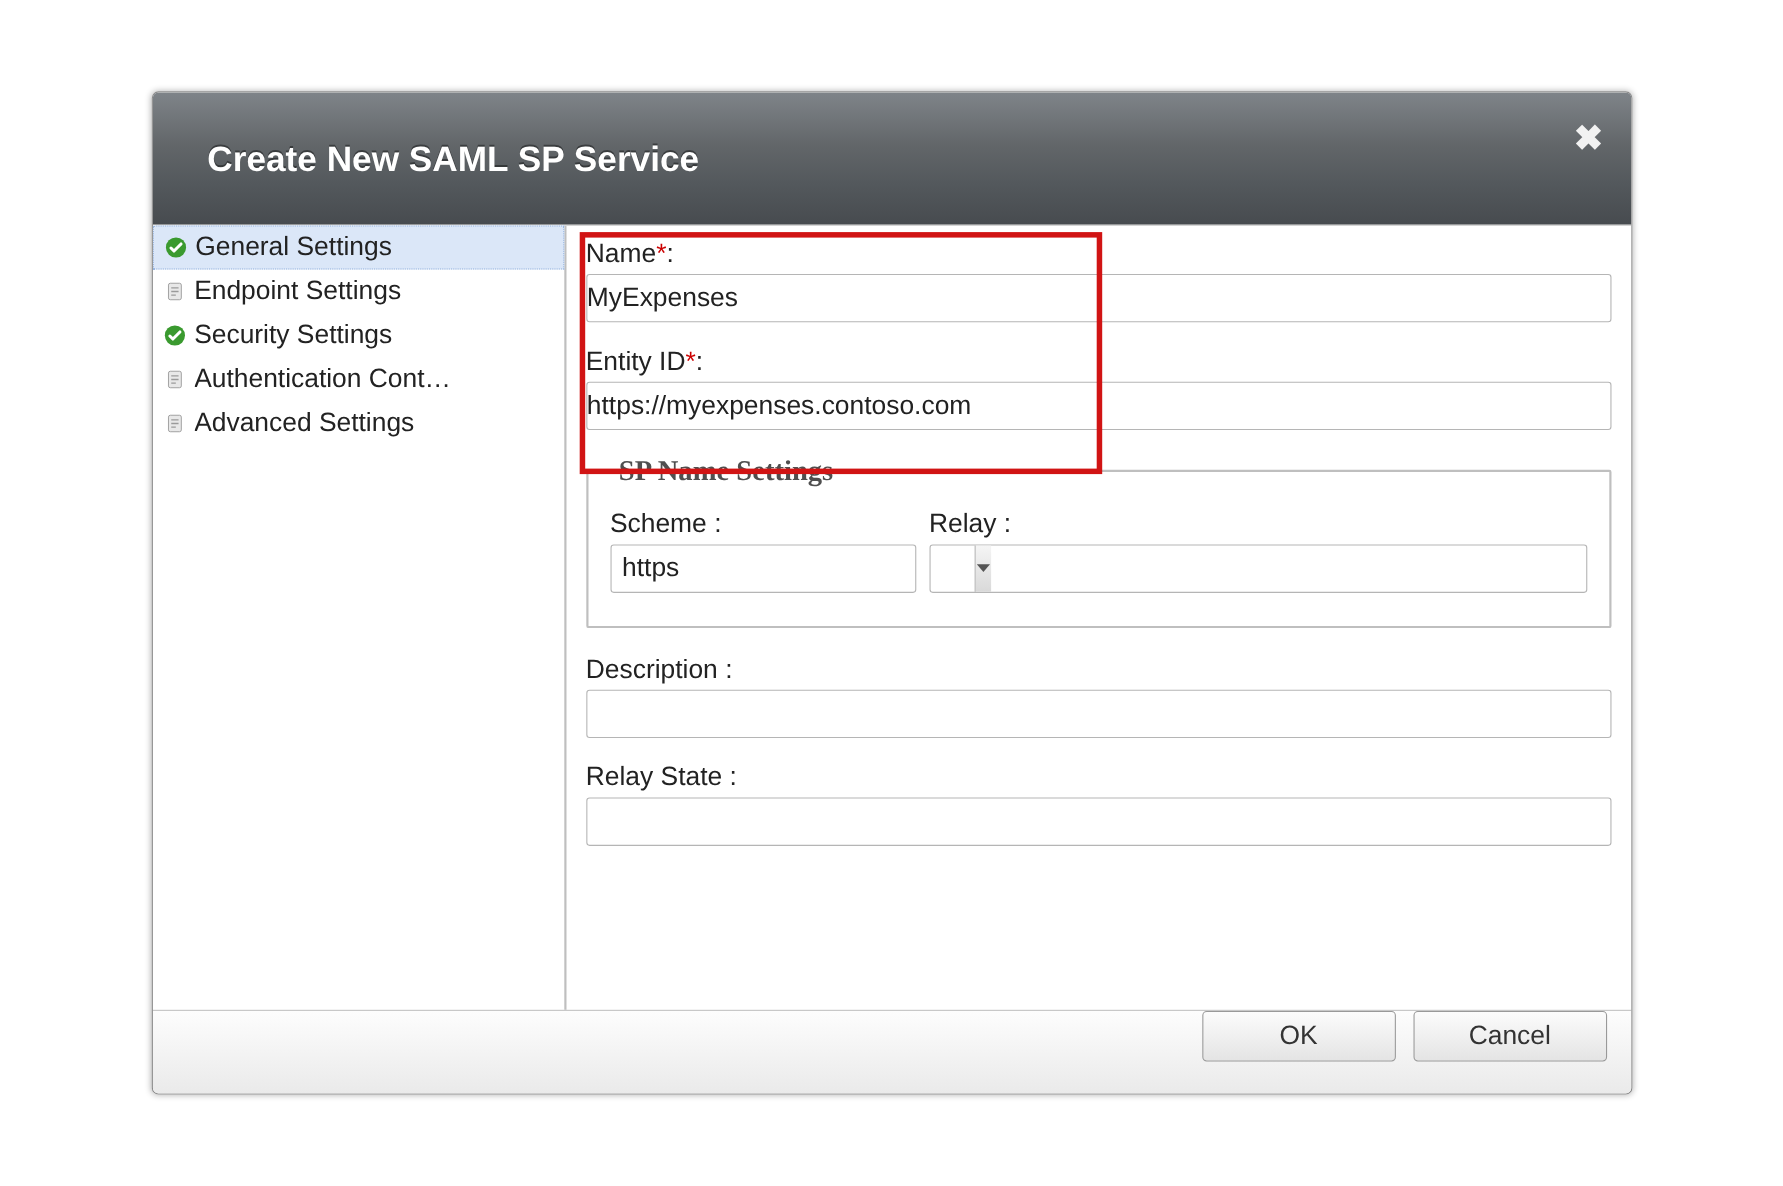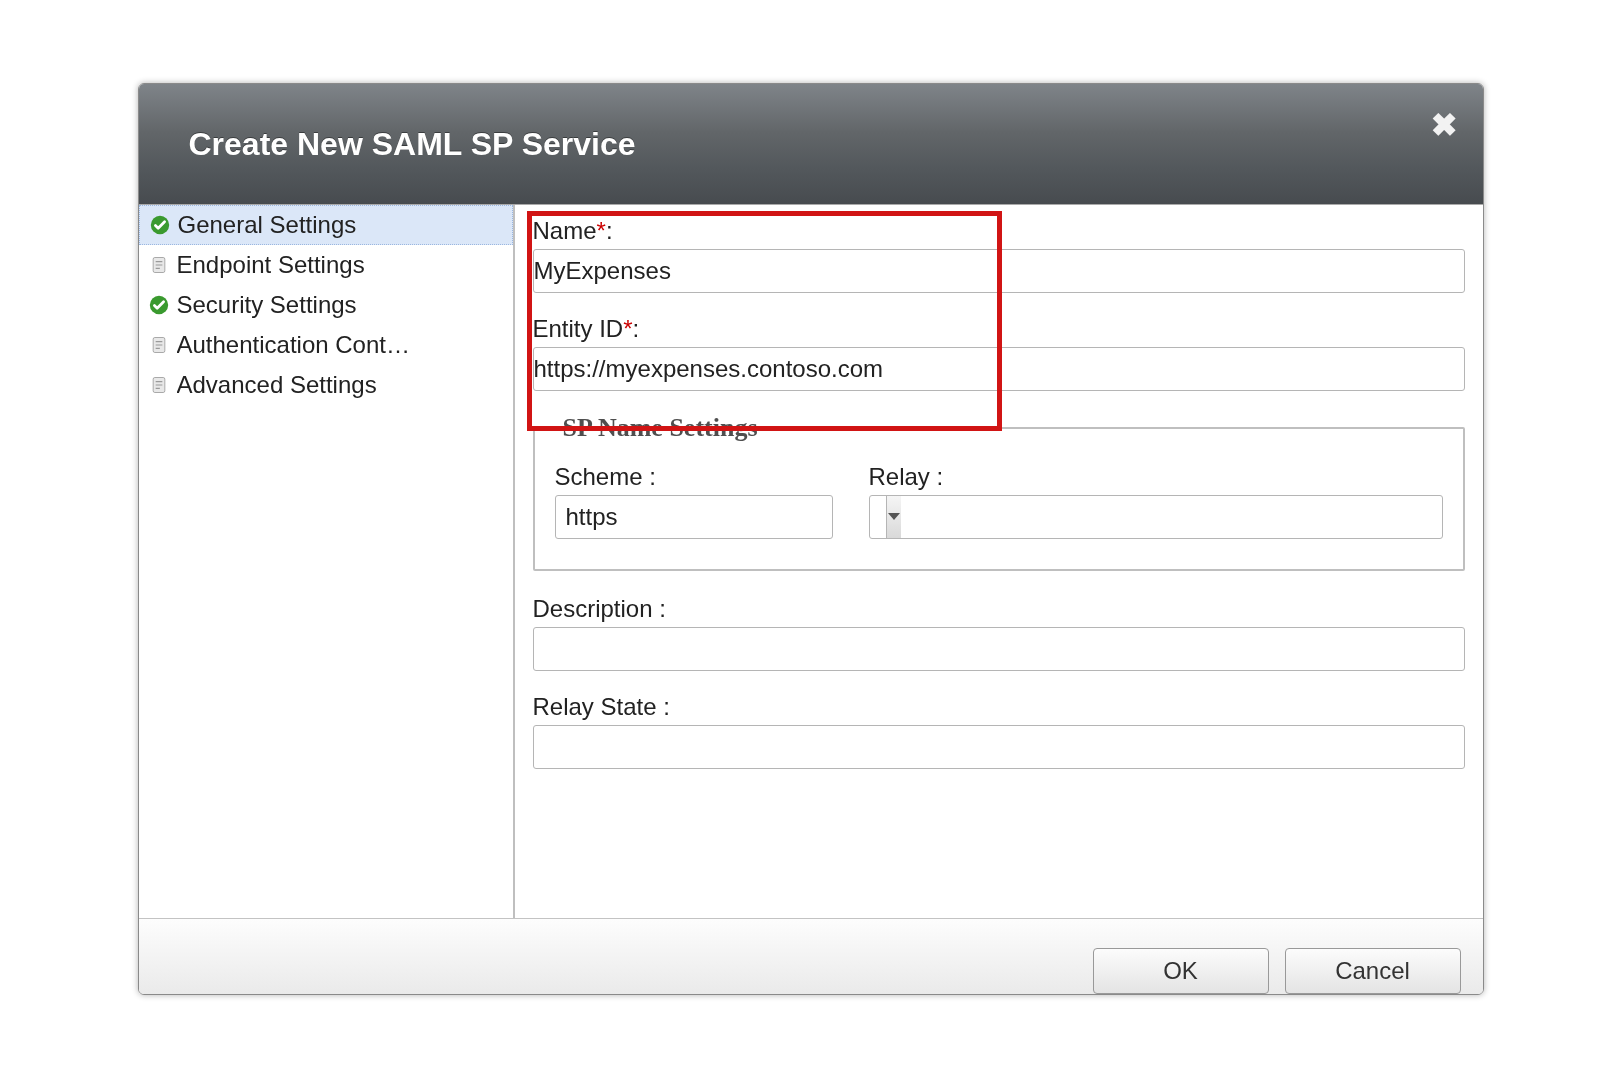--- a/index.html
+++ b/index.html
@@ -127,21 +127,21 @@
     padding: 20px 20px 30px 20px;
     margin: 12px 0 24px 0;
   }
   fieldset.sp legend{
     font-size: 26px;
     font-weight: bold;
     color: #4f4f4f;
     padding: 0 8px;
     font-family: Liberation Serif, serif;
   }
-  .sp-row{ display: flex; gap: 36px; }
+  .sp-row{ display: flex; gap: 12px; }
   .sp-col-scheme{ width: 278px; }
   .sp-col-host{ flex: 1 1 auto; }
 
   .combo {
     position: relative;
     height: 44px;
     border: 1px solid #b5b5b5;
     border-radius: 3px;
     background:#fff;
     display:flex; align-items:center;
@@ -161,21 +161,21 @@
     cursor:pointer;
   }
   .combo-btn svg{ width:14px; height:10px; fill:#555; }
 
   
   .dlg-footer{
     height: 76px;
     border-top: 1px solid #c3c3c3;
     background: linear-gradient(to bottom,#fdfdfd,#eaeaea);
     display:flex;
-    align-items:flex-end;
+    align-items:flex-start;
     justify-content:flex-end;
     padding:0 22px;
     gap:16px;
   }
   .btn{
     min-width:176px;
     height:46px;
     border:1px solid #999;
     border-radius:4px;
     background:linear-gradient(to bottom,#fcfcfc,#e4e4e4);

